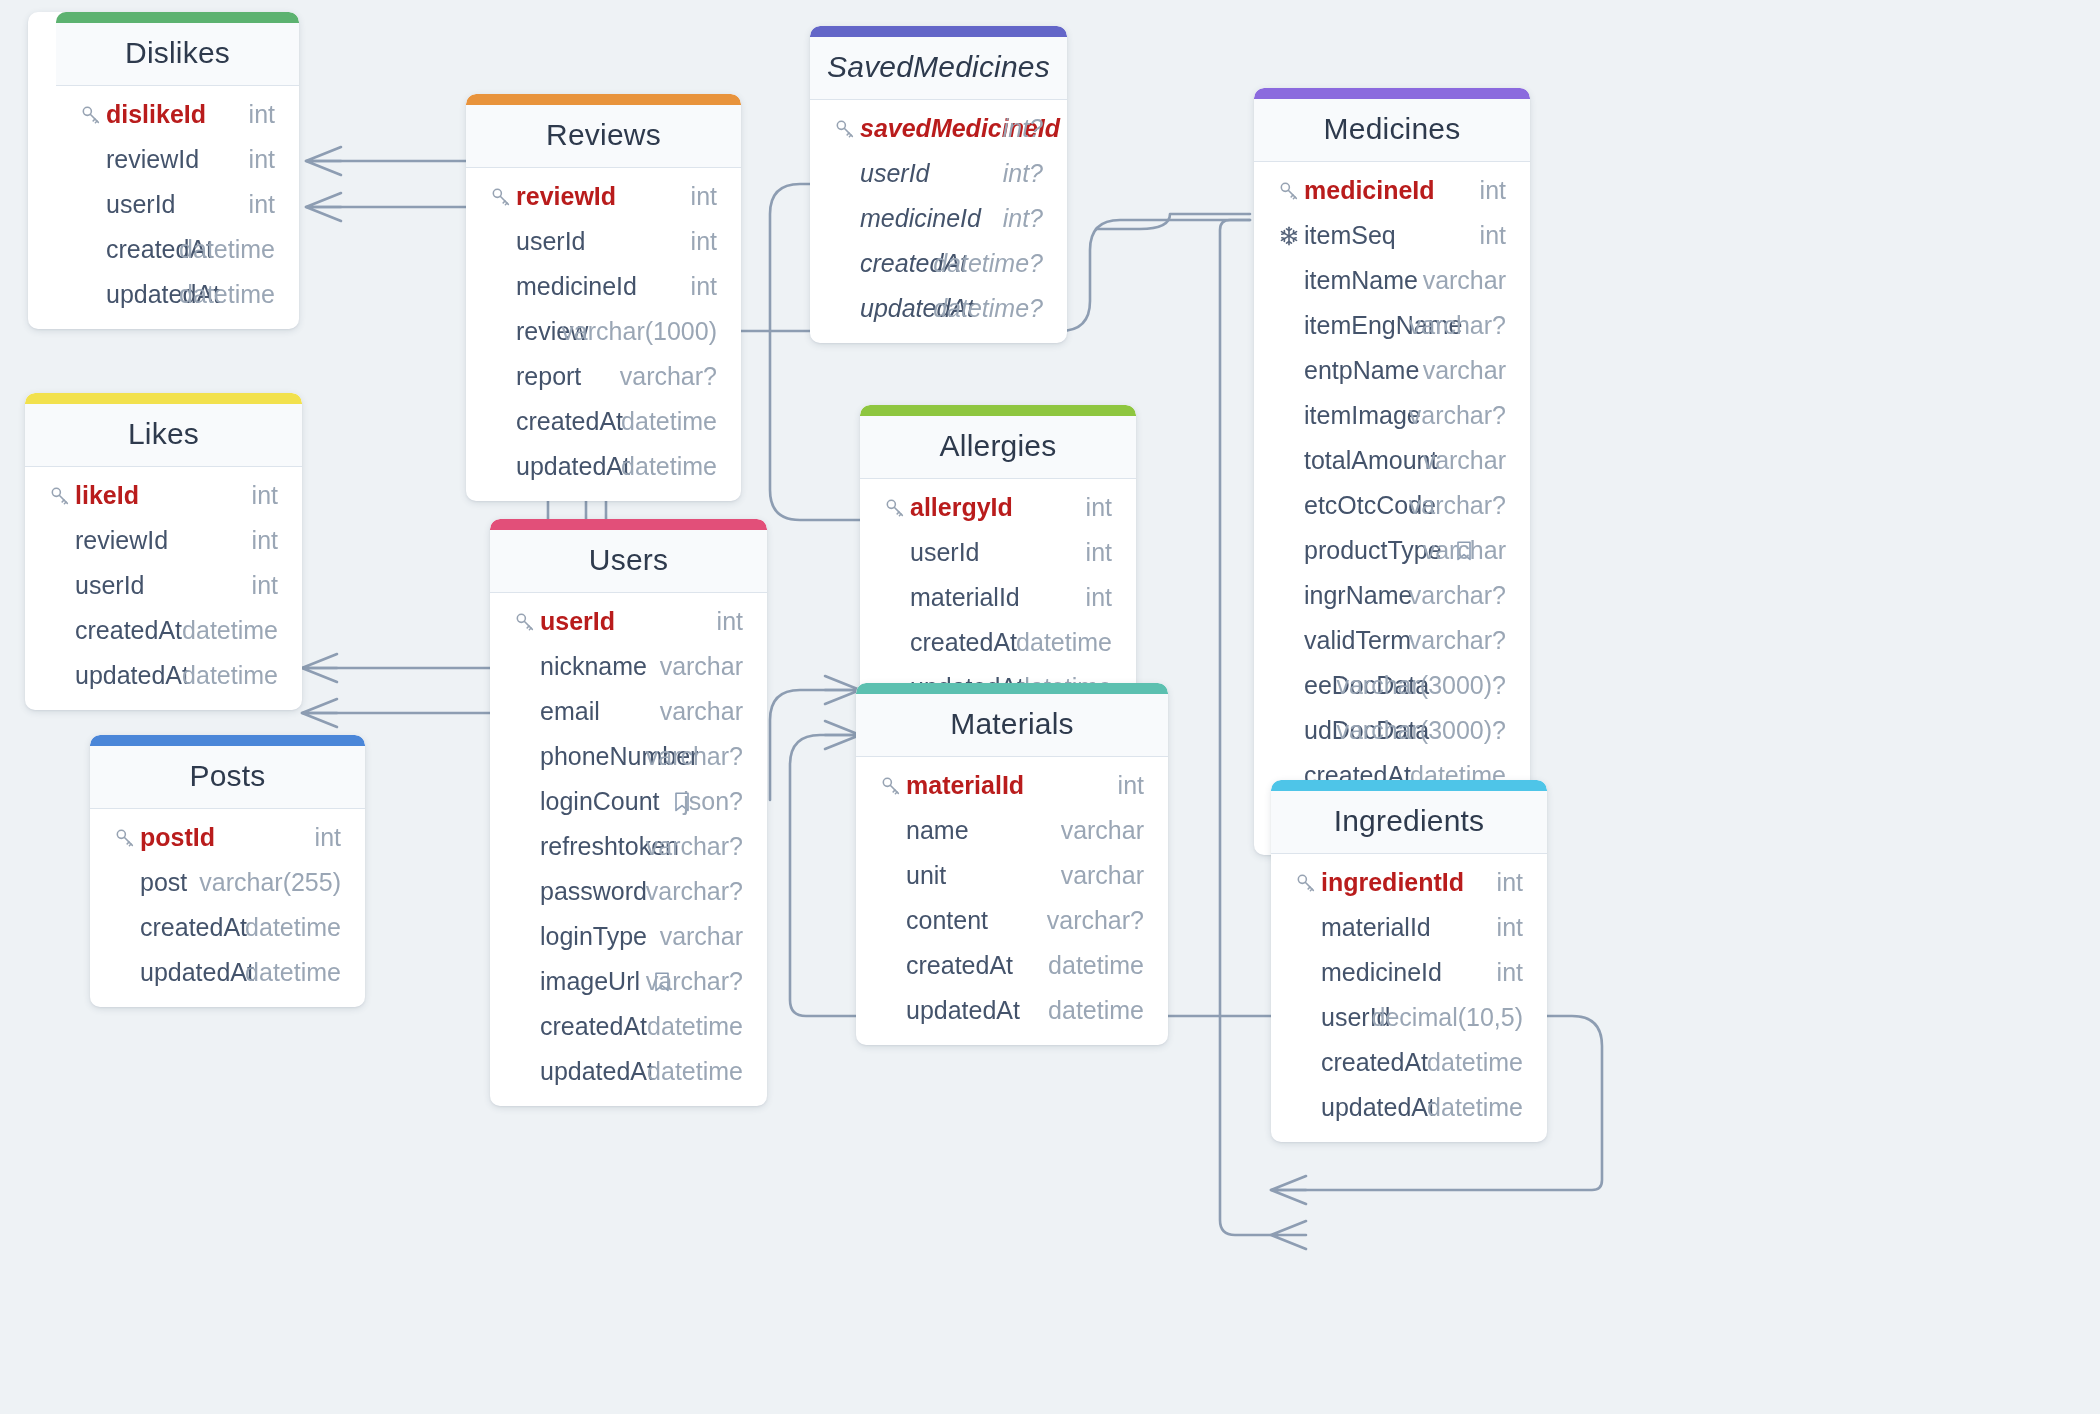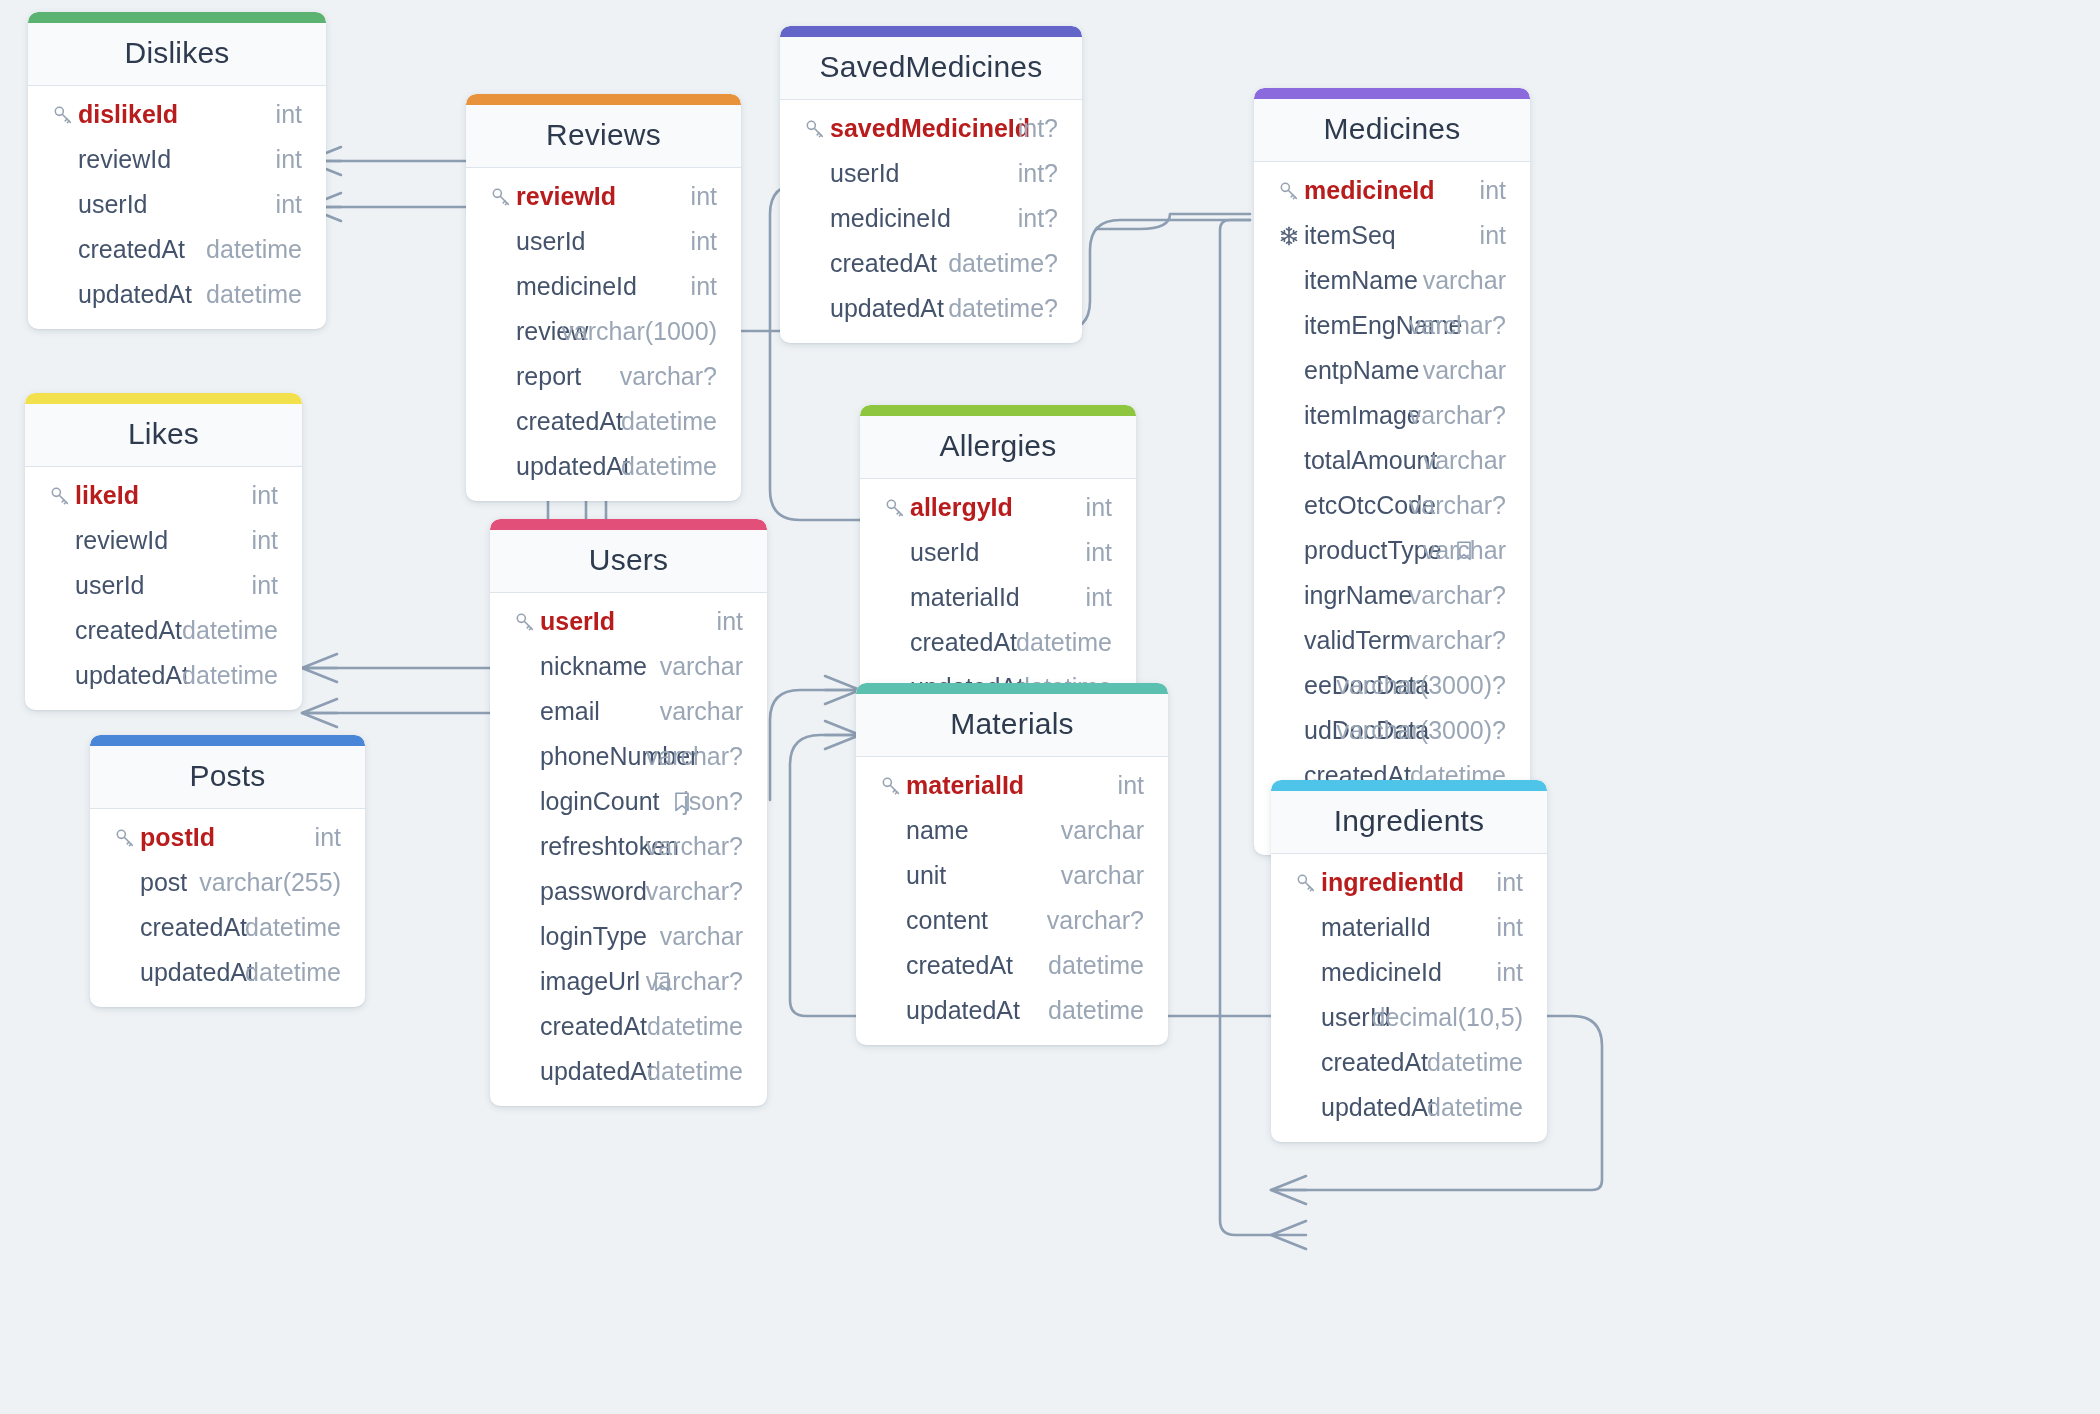--- a/index.html
+++ b/index.html
@@ -139,21 +139,21 @@
       <path d="M1132,1016 L1572,1016 Q1602,1016 1602,1046 L1602,1180 Q1602,1190 1592,1190 L1271,1190"></path>
       <path d="M1271,1190 L1306,1176 M1271,1190 L1306,1204 M1271,1190 L1306,1190"></path>
 
       <path d="M1250,220 L1230,220 Q1220,220 1220,230 L1220,1220 Q1220,1235 1235,1235 L1271,1235"></path>
       <path d="M1271,1235 L1306,1221 M1271,1235 L1306,1249 M1271,1235 L1306,1235"></path>
 
     </g>
   </svg>
 
   <div id="tables-layer">
-      <div class="table-card" style="left: 28px; top: 12px; width: 298px;">
+      <div class="table-card" style="left: 28px; top: 12px; width: 243px; padding-left: 28px;">
         <div class="accent-bar" style="background: rgb(92, 178, 112);"></div>
         <div class="table-title">Dislikes</div>
         <div class="fields">
           <div class="field-row pk">
             <div class="field-left">
   <span class="key-slot">
     <svg class="icon" width="22" height="22" viewBox="0 0 24 24" fill="none" stroke="#97a3b3" stroke-width="1.7" stroke-linecap="round" stroke-linejoin="round">
       <circle cx="8" cy="8" r="4.4"></circle>
       <path d="M11.2 11.2 L20 20"></path>
       <path d="M16.4 16.4 L14.4 18.4"></path>
@@ -249,21 +249,21 @@
           </div>
           <div class="field-row">
             <div class="field-left">
               <span class="key-slot"></span>
               <span class="field-name">updatedAt</span>
             </div>
             <span class="field-type">datetime</span>
           </div>
         </div>
       </div>
-      <div class="table-card" style="left: 780px; top: 26px; width: 302px;">
+      <div class="table-card" style="left: 810px; top: 26px; width: 257px; font-style: italic;">
         <div class="accent-bar" style="background: rgb(99, 102, 200);"></div>
         <div class="table-title">SavedMedicines</div>
         <div class="fields">
           <div class="field-row pk">
             <div class="field-left">
   <span class="key-slot">
     <svg class="icon" width="22" height="22" viewBox="0 0 24 24" fill="none" stroke="#97a3b3" stroke-width="1.7" stroke-linecap="round" stroke-linejoin="round">
       <circle cx="8" cy="8" r="4.4"></circle>
       <path d="M11.2 11.2 L20 20"></path>
       <path d="M16.4 16.4 L14.4 18.4"></path>

